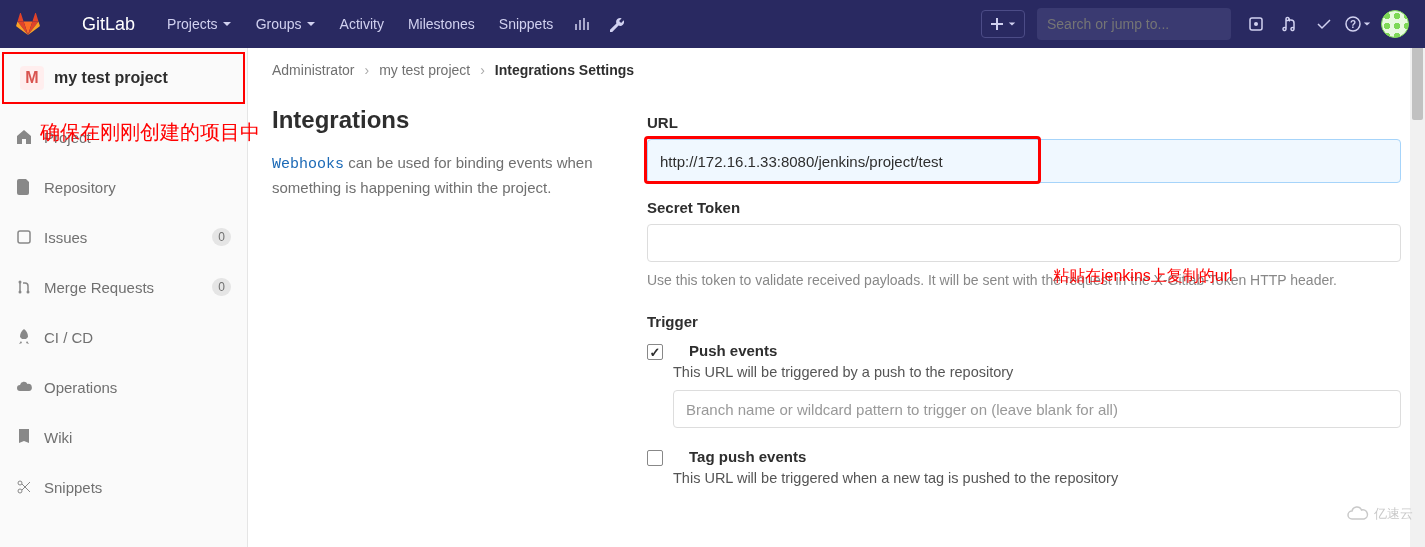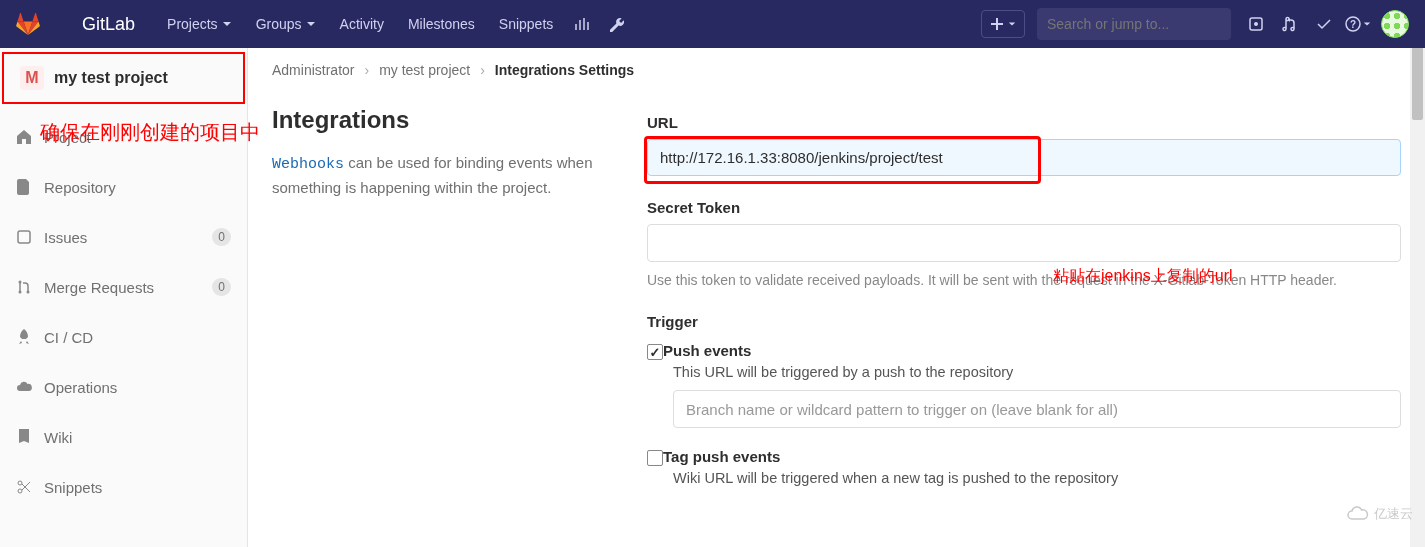--- a/index.html
+++ b/index.html
@@ -45,21 +45,21 @@
 
 .right-col { flex: 1; }
 .form-label { font-weight: 700; font-size: 15px; margin-bottom: 8px; display: block; color: #2e2e2e; margin-top: 12px; }
 .form-input { width: 100%; height: 36px; border: 1px solid #a6d4fa; background: #f0f8ff; border-radius: 4px; padding: 0 12px; font-size: 15px; color: #2e2e2e; outline: none; }
 .url-outer { position: relative; margin-bottom: 18px; }
 .red-ann-2 { position: absolute; color: #ff0000; font-size: 16px; top: 218px; left: 805px; z-index: 10; }
 .token-input { width: 100%; height: 38px; border: 1px solid #ddd; border-radius: 4px; padding: 0 12px; font-size: 15px; margin-bottom: 8px; }
 .help-text { color: #888; font-size: 14px; line-height: 1.5; margin-bottom: 22px; }
 
 .trigger-section .form-label { margin-bottom: 12px; }
-.check-row { display: flex; align-items: flex-start; gap: 0; margin-bottom: 4px; }
+.check-row { display: flex; align-items: flex-start; gap: 26px; margin-bottom: 4px; }
 .checkbox { width: 16px; height: 16px; border: 1px solid #888; border-radius: 2px; display: flex; align-items: center; justify-content: center; flex-shrink: 0; margin-top: 2px; cursor: pointer; }
 .checkbox.checked::after { content: "✓"; font-size: 13px; color: #2e2e2e; font-weight: bold; }
 .check-label { font-weight: 700; font-size: 15px; }
 .check-desc { color: #555; font-size: 14.5px; margin-left: 26px; margin-bottom: 10px; }
 .branch-input { width: 100%; height: 38px; border: 1px solid #ddd; border-radius: 4px; padding: 0 12px; font-size: 15px; margin-left: 26px; width: calc(100% - 26px); margin-bottom: 20px; }
 .branch-input::placeholder { color: #999; }
 
 .watermark { position: absolute; bottom: 24px; right: 12px; color: #c9c9c9; font-size: 13px; display: flex; align-items: center; gap: 4px; }
 .scrollbar-track { position: absolute; top: 0; right: 0; width: 15px; bottom: 0; background: #f1f1f1; }
 .scrollbar-thumb { position: absolute; top: 0; right: 2px; width: 11px; height: 120px; background: #c1c1c1; border-radius: 2px; }
@@ -263,21 +263,21 @@
   <div class="content-row">
     <div class="left-col">
       <h1>Integrations</h1>
       <p><a>Webhooks</a><span> can be used for binding events when something is happening within the project.</span></p>
     </div>
 
     <div class="right-col">
       <label class="form-label">URL</label>
       <div class="url-outer">
         <div style="position:relative;height:42px;">
-          <input class="form-input" style="position: absolute; inset: 0px; height: 37px;" value="http://172.16.1.33:8080/jenkins/project/test">
+          <input class="form-input" style="position: absolute; inset: 0px; height: 44px;" value="http://172.16.1.33:8080/jenkins/project/test">
           <div style="position:absolute;top:-3px;left:-3px;width:397px;height:48px;border:3px solid #ff0000;border-radius:4px;pointer-events:none;"></div>
         </div>
       </div>
       <div class="red-ann-2">粘贴在jenkins上复制的url</div>
 
       <label class="form-label">Secret Token</label>
       <input class="token-input" style="">
       <div class="help-text">Use this token to validate received payloads. It will be sent with the request in the X-Gitlab-Token HTTP header.</div>
 
       <div class="trigger-section">
@@ -286,21 +286,21 @@
           <div class="checkbox checked"></div>
           <div class="check-label">Push events</div>
         </div>
         <div class="check-desc">This URL will be triggered by a push to the repository</div>
         <input class="branch-input" placeholder="Branch name or wildcard pattern to trigger on (leave blank for all)" style="">
 
         <div class="check-row">
           <div class="checkbox"></div>
           <div class="check-label">Tag push events</div>
         </div>
-        <div class="check-desc">Wiki URL will be triggered when a new tag is pushed to the repository</div>
+        <div class="check-desc">This URL will be triggered when a new tag is pushed to the repository</div>
       </div>
     </div>
   </div>
 </div>
 
 <div class="watermark">
   <svg width="24" height="16" viewBox="0 0 24 16">
       <path fill="none" stroke="#c9c9c9" stroke-width="1.5" d="M6 13a4 4 0 010-8 5 5 0 019.5-1A4 4 0 0118 13z"></path>
     </svg>
   <span>亿速云</span>

